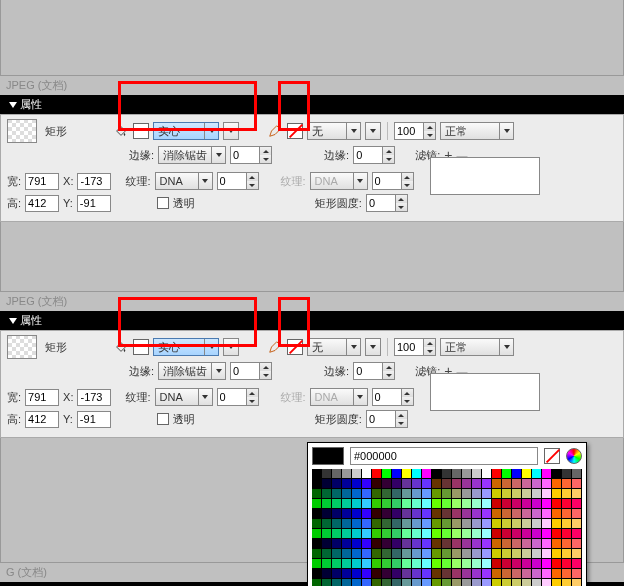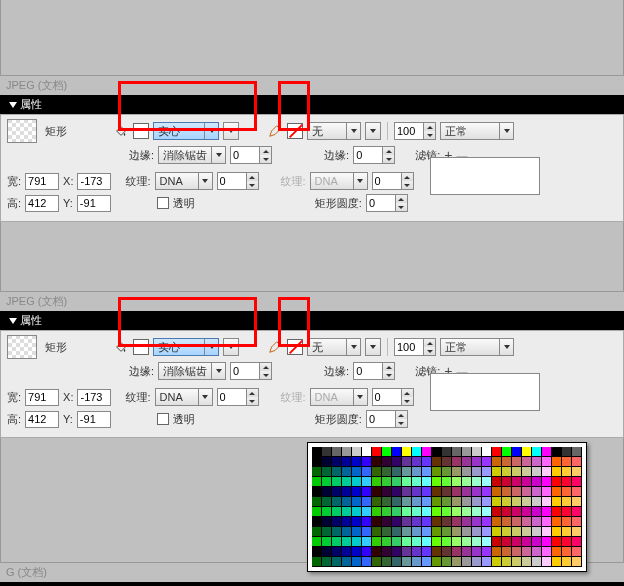--- a/index.html
+++ b/index.html
@@ -340,20 +340,26 @@
           </div>
         </div>
     </div>
   </div>
   <div class="redbox" style="left:118px; top:-14px; width:139px; height:50px"></div>
   <div class="redbox" style="left:278px; top:-14px; width:32px; height:50px"></div>
 </div>
 
 <div class="canvas-area canvas-area3">
   <div class="picker" style="right:36px; top:4px">
+    <div class="picker-head">
+      <div class="bigsw"></div>
+      <div class="hex"><input value="#000000" style=""></div>
+      <span class="swatch red-slash"></span>
+      <span class="wheel"></span>
+    </div>
     <div class="swatch-grid" id="color-grid">
         <div class="grow">
           <div class="cell" style="background: rgb(0, 0, 0);"></div>
           <div class="cell" style="background: rgb(51, 51, 51);"></div>
           <div class="cell" style="background: rgb(102, 102, 102);"></div>
           <div class="cell" style="background: rgb(153, 153, 153);"></div>
           <div class="cell" style="background: rgb(204, 204, 204);"></div>
           <div class="cell" style="background: rgb(255, 255, 255);"></div>
           <div class="cell" style="background: rgb(255, 0, 0);"></div>
           <div class="cell" style="background: rgb(0, 255, 0);"></div>

